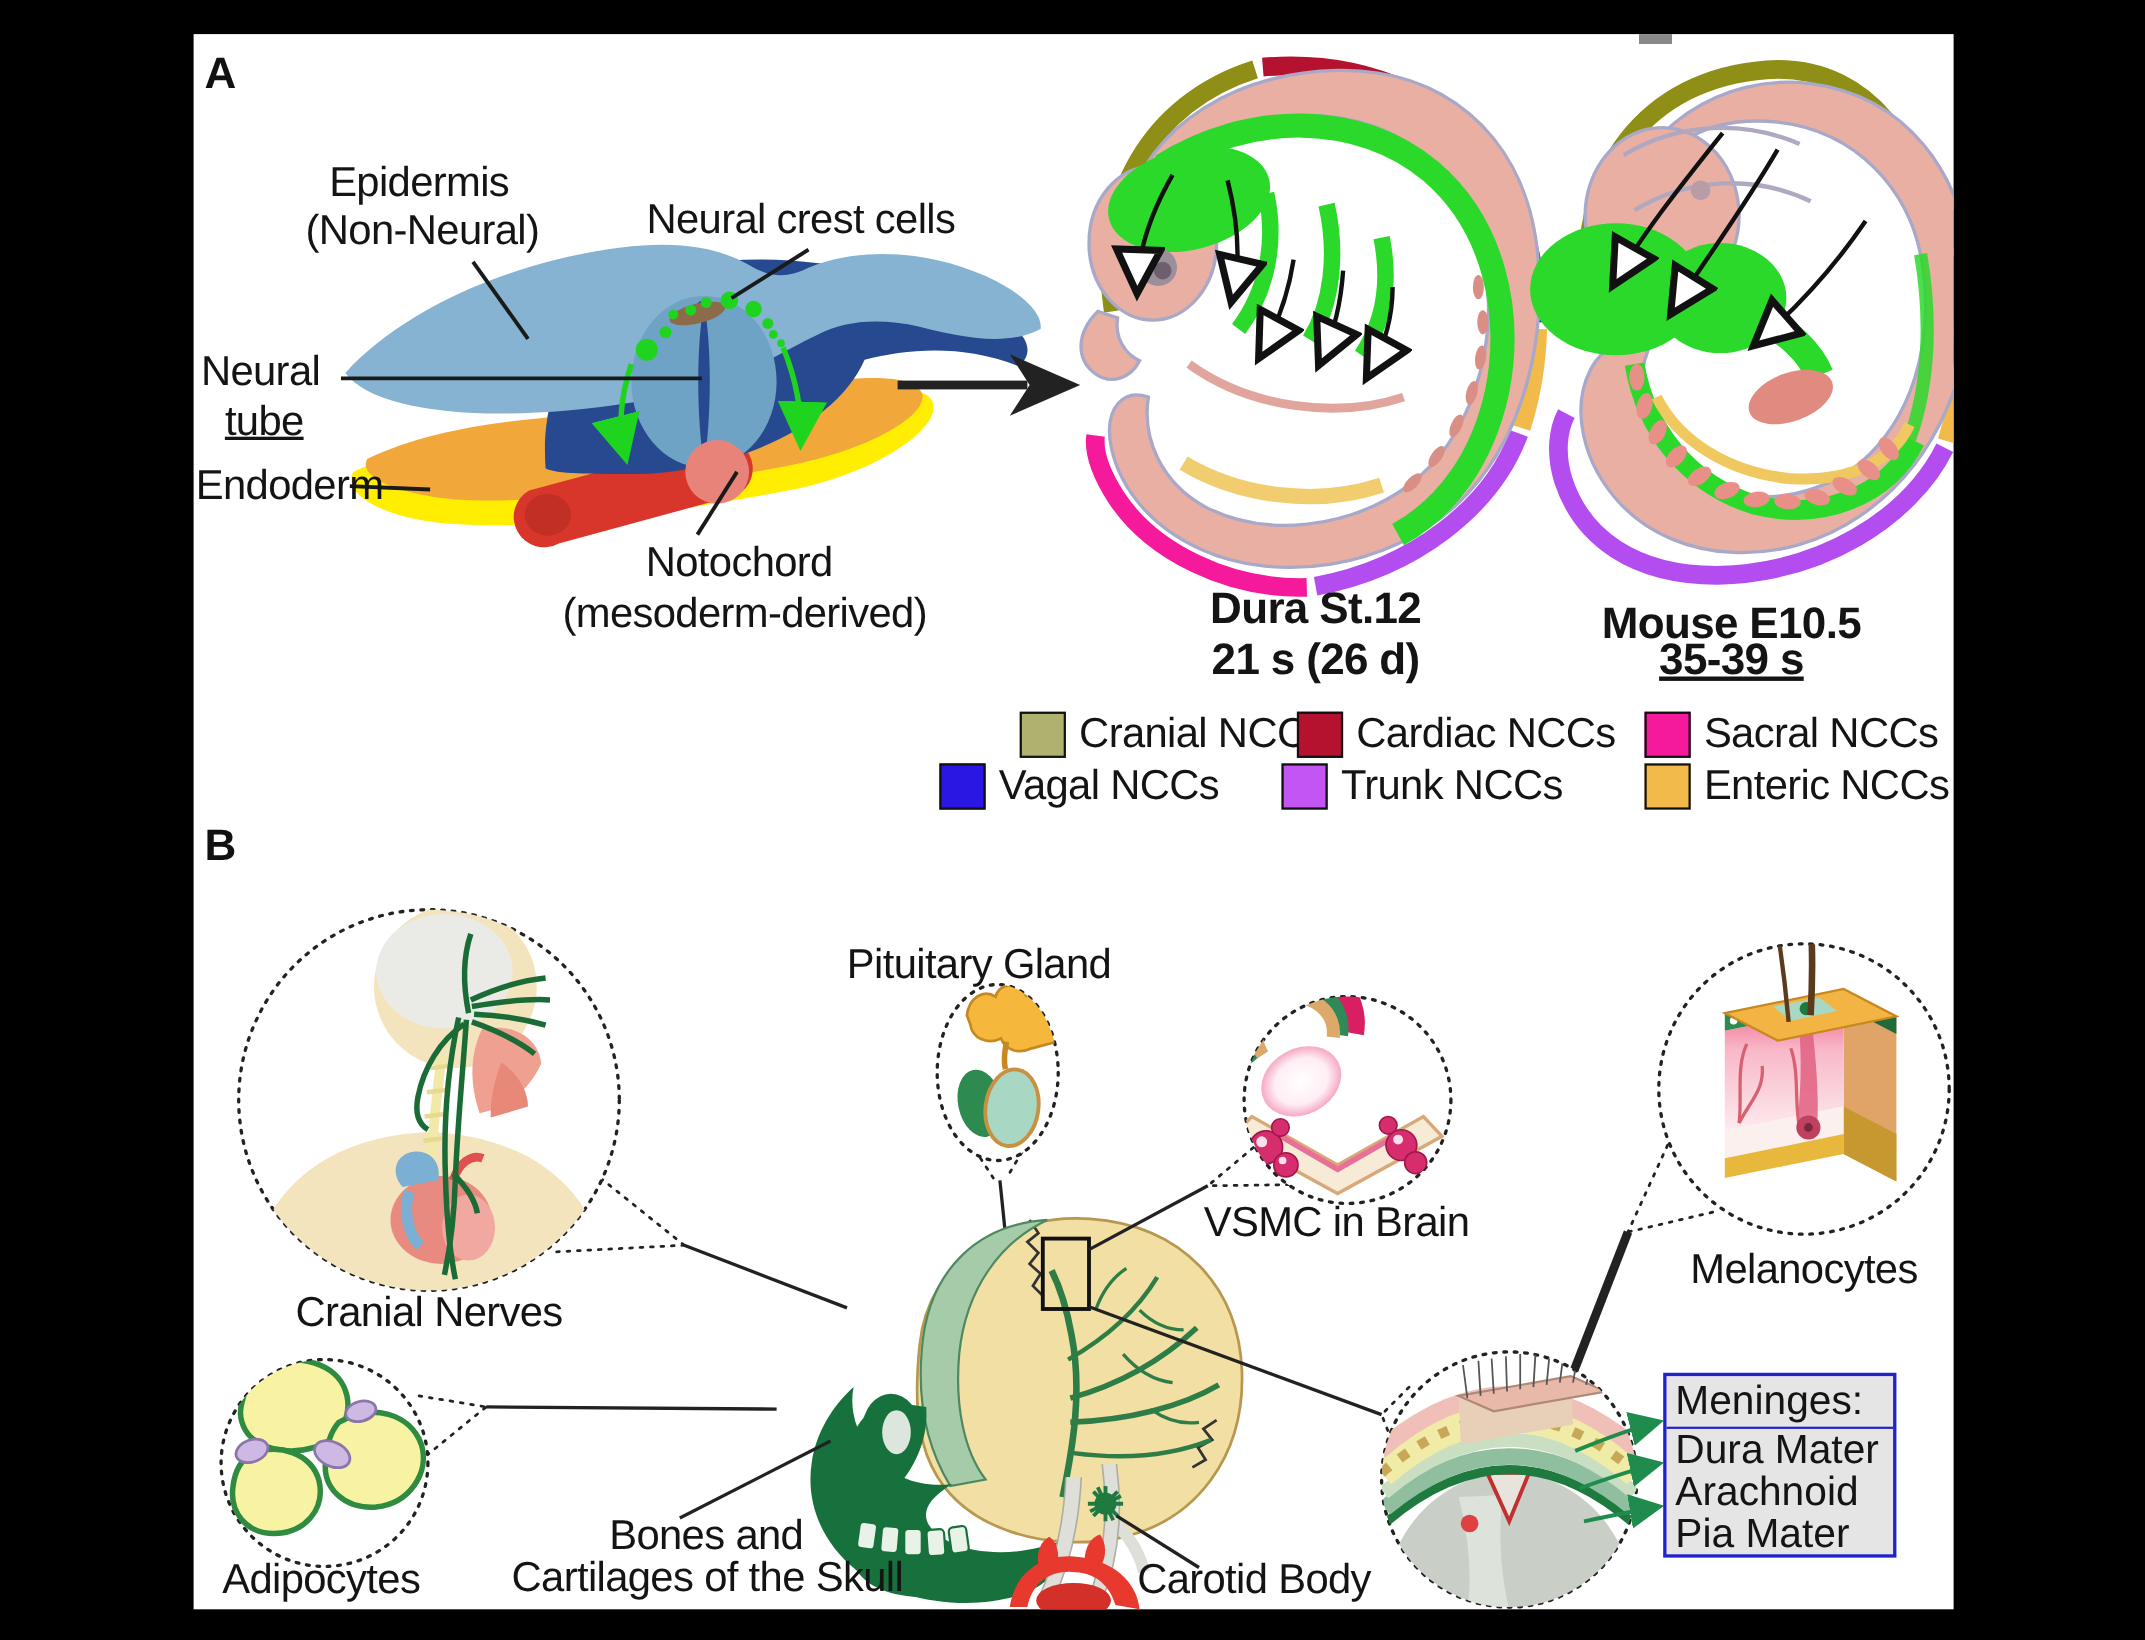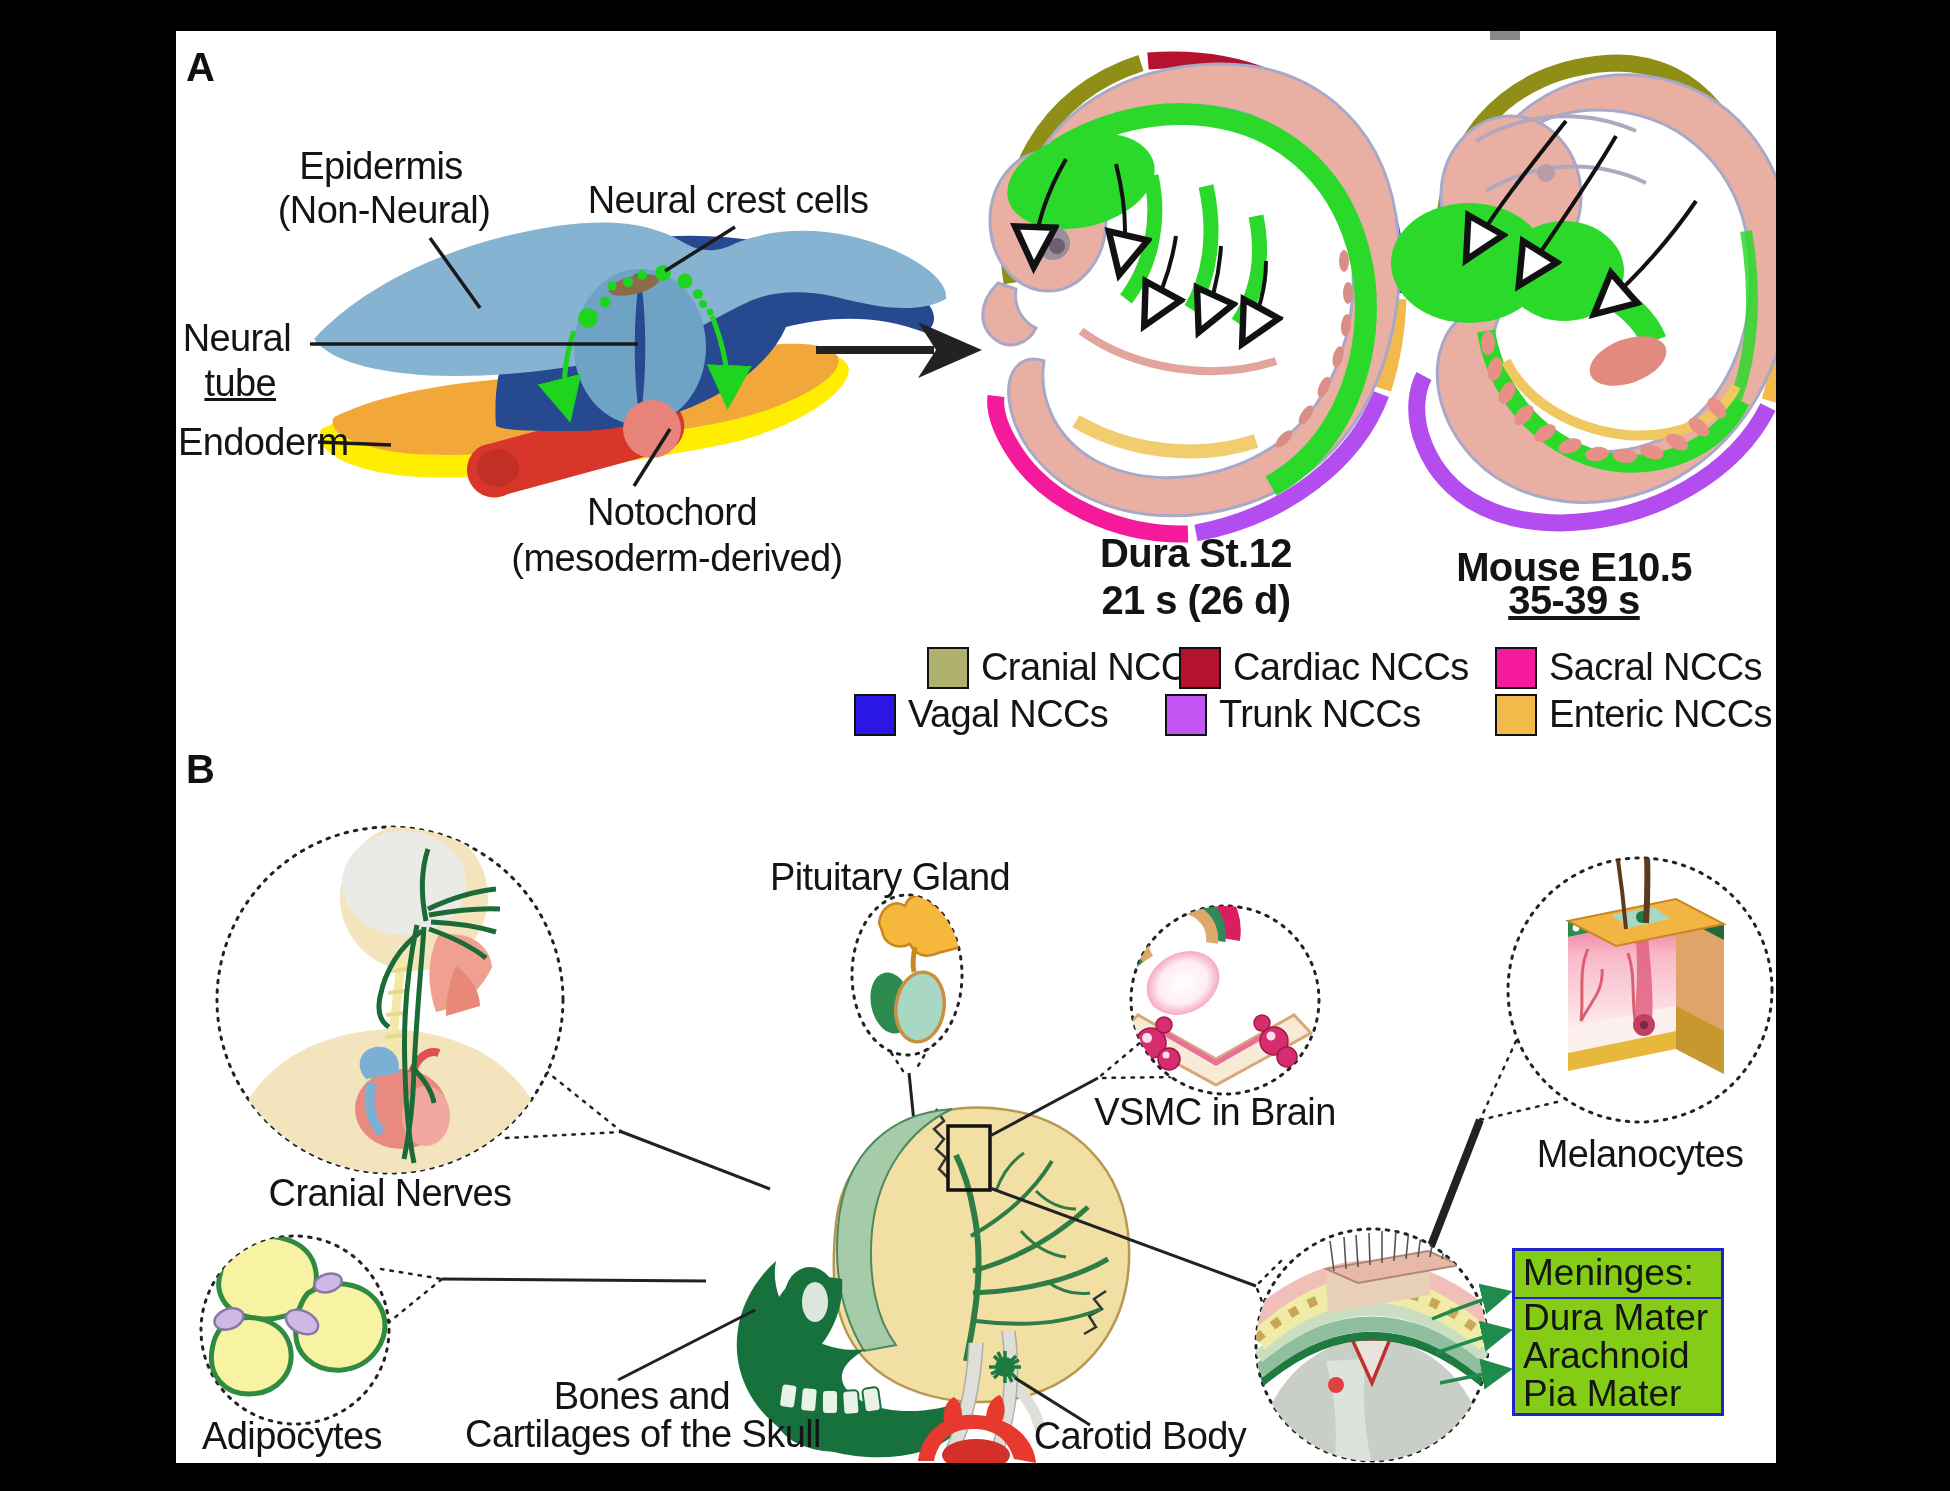--- a/index.html
+++ b/index.html
@@ -9,21 +9,21 @@
   .art{position:absolute;left:0;top:0;width:1600px;height:1432px;}
   .lbl{position:absolute;font-size:38px;color:#141414;white-space:nowrap;
        transform:translateX(-50%);letter-spacing:-0.6px;line-height:1.05;}
   .lbl.lft{transform:none;}
   .lbl.rgt{transform:translateX(-100%);}
   .lbl.b{font-weight:bold;}
   .panel-letter{position:absolute;font-size:40px;font-weight:bold;color:#111;}
   .legend-item{position:absolute;display:flex;align-items:center;gap:12px;}
   .swatch{width:38px;height:38px;border:2px solid #111;flex:0 0 auto;}
   .legend-item span{font-size:38px;color:#141414;letter-spacing:-0.6px;white-space:nowrap;}
-  .menbox{position:absolute;left:1336px;top:1217px;width:206px;background:#84cc16;
+  .menbox{position:absolute;left:1336px;top:1217px;width:206px;background:#e5e5e5;
           border:3px solid #2222CC;}
   .menbox .title{font-size:37px;color:#141414;padding:1px 0 3px 8px;border-bottom:2px solid #2222CC;}
   .menbox .row{font-size:37px;color:#141414;padding:0 0 1px 8px;line-height:37px;}
 </style>
 </head>
 <body>
 
 <div class="stage">
   <div class="canvas">
 

